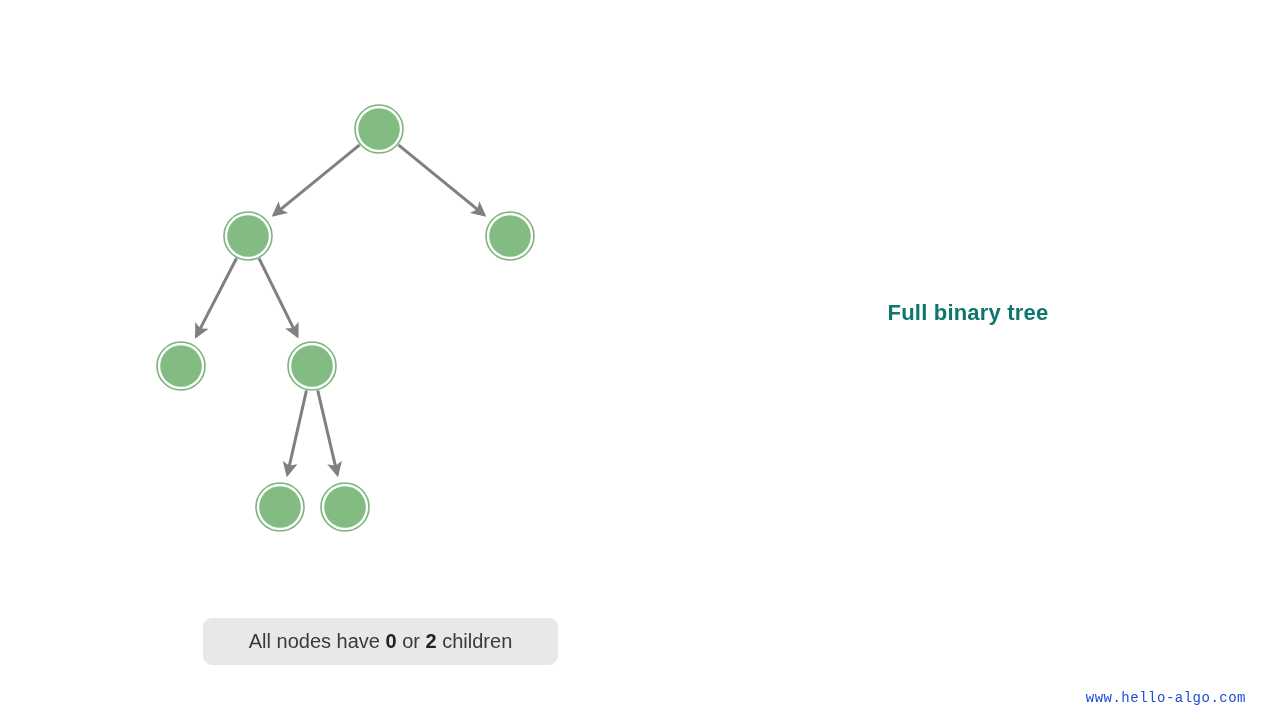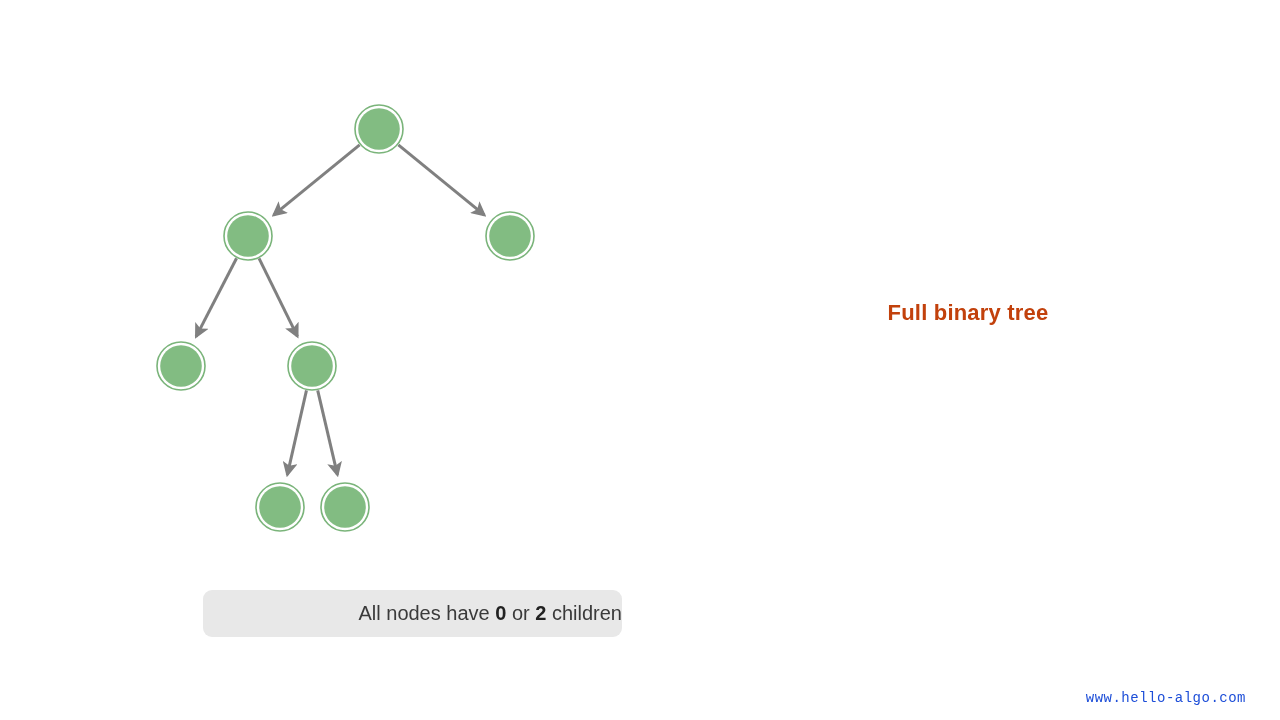--- a/index.html
+++ b/index.html
@@ -25,36 +25,36 @@
 
   .title-label {
     position: absolute;
     left: 768px;
     top: 300px;
     width: 400px;
     text-align: center;
     font-family: "Liberation Sans", sans-serif;
     font-size: 22px;
     font-weight: bold;
-    color: #c2410c;
+    color: #0f766e;
     letter-spacing: 0.2px;
     white-space: nowrap;
   }
 
   .caption-box {
     position: absolute;
     left: 203px;
-    top: 590px;
-    width: 419px;
+    top: 618px;
+    width: 355px;
     height: 47px;
     background: #e8e8e8;
     border-radius: 9px;
     display: flex;
     align-items: center;
-    justify-content: flex-end;
+    justify-content: center;
     box-sizing: border-box;
   }
   .caption-text {
     font-family: "Liberation Sans", sans-serif;
     font-size: 20px;
     color: #3a3a3a;
     white-space: nowrap;
   }
   .caption-text .strong {
     font-weight: bold;

